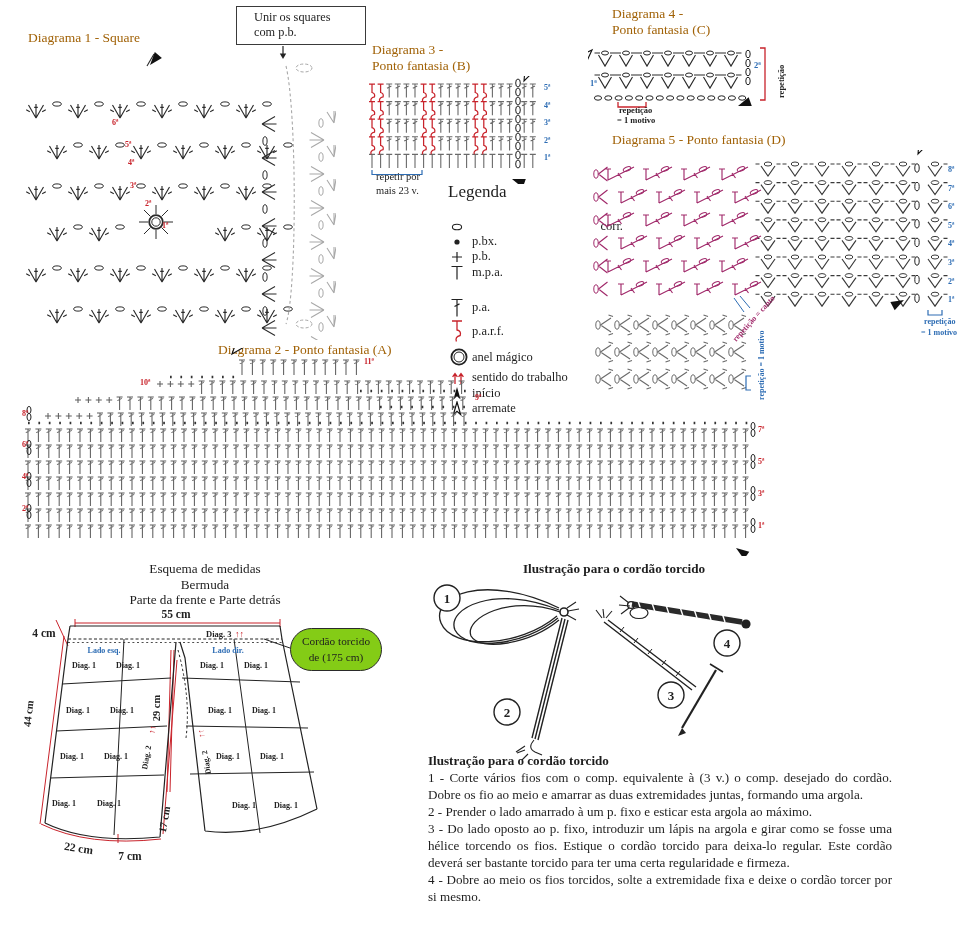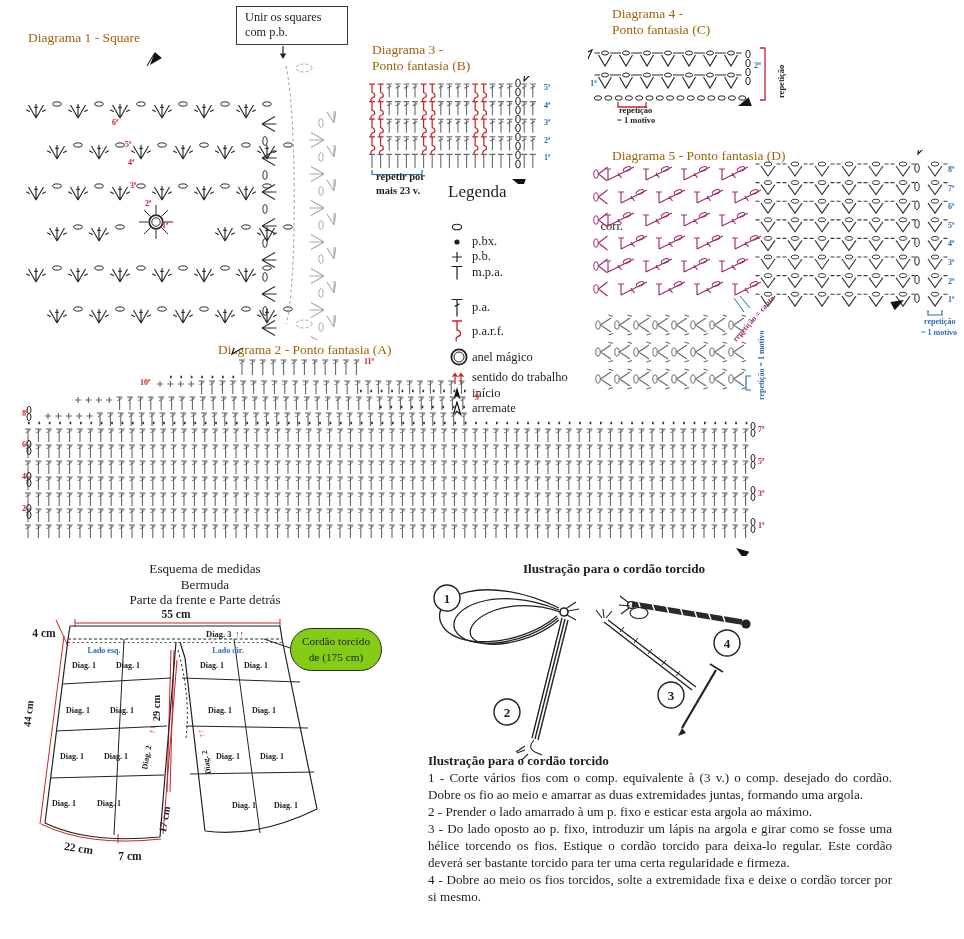--- a/index.html
+++ b/index.html
@@ -1,22 +1,22 @@
 <!DOCTYPE html>
 <html><head>
 <meta charset="utf-8">
 <style>
   html,body{margin:0;padding:0;background:#fff;}
   .page{position:relative;width:964px;height:939px;background:#ffffff;overflow:hidden;
         font-family:"Liberation Serif",serif;color:#1e1e1e;}
   .abs{position:absolute;}
   .dtitle{font-size:13.5px;line-height:1.18;color:#a16207;}
   .callout{border:1.3px solid #3a3a3a;background:#fff;font-size:12.3px;line-height:1.25;
-           padding:3px 8px;text-align:left;}
-  .note{font-size:10.5px;line-height:1.35;font-weight:bold;}
+           padding:3px 17px;text-align:left;}
+  .note{font-size:10.5px;line-height:1.35;}
   .legend{font-size:12.5px;}
   .legend-row{display:flex;align-items:center;}
   .legend-ic{width:24px;flex:0 0 24px;display:flex;justify-content:flex-start;}
   .center{text-align:center;}
   .bubble{border:1.3px solid #2a2a2a;border-radius:26px;font-size:11.3px;line-height:1.45;
           text-align:center;padding:4px 2px;background:#84cc16;}
   .instr{font-size:13.1px;line-height:1.3;text-align:justify;}
   .instr p{margin:0;}
   .instr .hd{font-weight:bold;text-align:left;}
   svg{display:block;}
@@ -262,21 +262,21 @@
       <text x="166" y="32" fill="#2e6db4" font-size="8.5" font-family="&quot;Liberation Serif&quot;,serif" text-anchor="start" font-weight="bold">2ª</text>
       <path d="M172 12h5v52h-5" stroke="#c8232b" fill="none" stroke-width="1.3"></path>
       <text x="196" y="62" fill="#222" font-size="8.5" font-family="&quot;Liberation Serif&quot;,serif" text-anchor="start" font-weight="bold" transform="rotate(-90 196 62)">repetição</text>
       <path d="M30 66v5h28v-5" stroke="#c8232b" fill="none" stroke-width="1.3"></path>
       <text x="31" y="77" fill="#222" font-size="8.5" font-family="&quot;Liberation Serif&quot;,serif" text-anchor="start" font-weight="bold">repetição</text>
       <text x="29" y="87" fill="#222" font-size="8.5" font-family="&quot;Liberation Serif&quot;,serif" text-anchor="start" font-weight="bold">= 1 motivo</text>
       <polygon points="0,0 -12,4.4 -12,-4.4" fill="#fff" stroke="#111" stroke-width="1.1" transform="translate(4 14) rotate(-45)"></polygon>
       <polygon points="0,0 -13,4.6 -13,-4.6" fill="#111" transform="translate(150 70) rotate(160)"></polygon>
     </svg>
 
-  <div class="abs dtitle" style="left:612px;top:148px;">Diagrama 5 - Ponto fantasia (D)</div>
+  <div class="abs dtitle" style="left:612px;top:132px;">Diagrama 5 - Ponto fantasia (D)</div>
   <svg id="svg-d5" class="abs" style="left:588px;top:150px;" width="376" height="252">
       <ellipse cx="180" cy="14" rx="3.8" ry="2" stroke="#3a3a3a" fill="none"></ellipse>
       <ellipse cx="207" cy="14" rx="3.8" ry="2" stroke="#3a3a3a" fill="none"></ellipse>
       <ellipse cx="234" cy="14" rx="3.8" ry="2" stroke="#3a3a3a" fill="none"></ellipse>
       <ellipse cx="261" cy="14" rx="3.8" ry="2" stroke="#3a3a3a" fill="none"></ellipse>
       <ellipse cx="288" cy="14" rx="3.8" ry="2" stroke="#3a3a3a" fill="none"></ellipse>
       <ellipse cx="315" cy="14" rx="3.8" ry="2" stroke="#3a3a3a" fill="none"></ellipse>
       <ellipse cx="347" cy="14" rx="3.8" ry="2" stroke="#3a3a3a" fill="none"></ellipse>
       <ellipse cx="329" cy="18" rx="2.2" ry="4.2" stroke="#222" fill="none"></ellipse>
       <ellipse cx="180" cy="32.6" rx="3.8" ry="2" stroke="#3a3a3a" fill="none"></ellipse>

